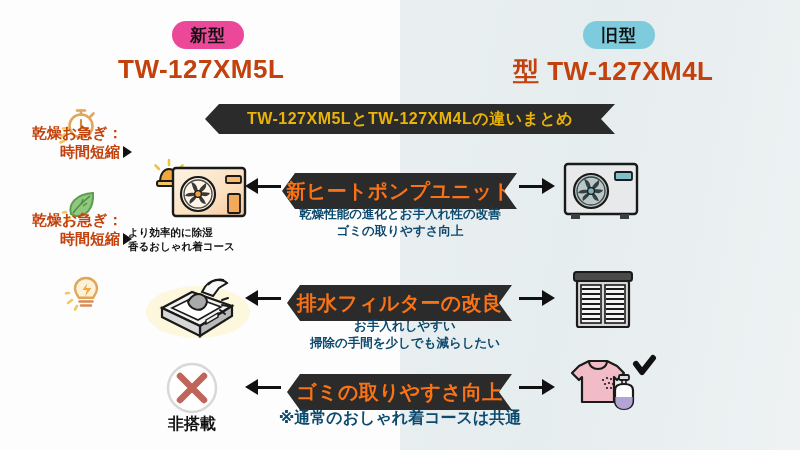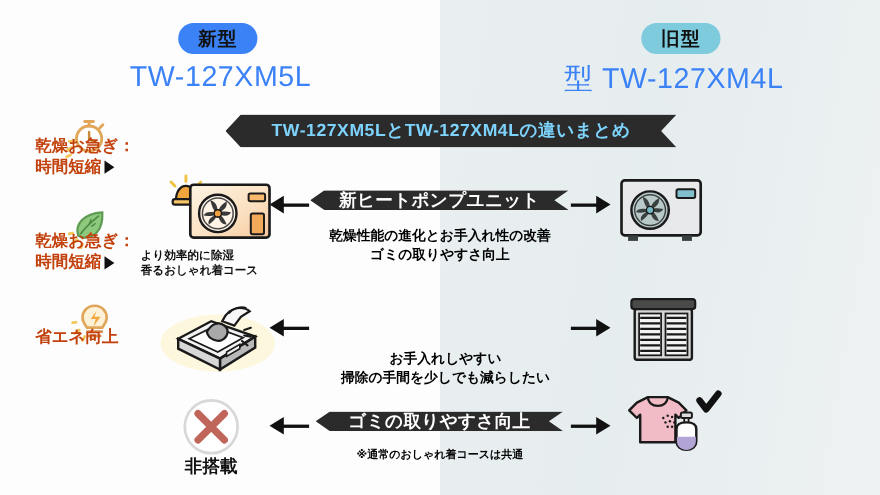--- a/index.html
+++ b/index.html
@@ -14,68 +14,68 @@
   .bg-left{position:absolute;left:0;top:0;width:400px;height:450px;background:#fdfdfd;}
   .bg-right{position:absolute;left:400px;top:0;width:400px;height:450px;
     background:linear-gradient(100deg,#e9eff1 0%,#e6edef 45%,#eef2f3 100%);}
 
   
   .badge{
     position:absolute;display:flex;align-items:center;justify-content:center;
     height:28px;padding:0 18px;border-radius:14px;
     font-size:17px;font-weight:700;color:#111;letter-spacing:1px;
   }
-  .badge.new{left:162px;top:21px;background:#3b82f6;}
+  .badge.new{left:172px;top:21px;background:#ec4899;}
   .badge.old{left:583px;top:21px;background:#7dcbdd;}
 
   .model{
-    position:absolute;font-size:26px;font-weight:400;color:#3b82f6;
+    position:absolute;font-size:26px;font-weight:700;color:#c2410c;
     letter-spacing:0.5px;white-space:nowrap;
   }
   .model.left{left:118px;top:54px;}
   .model.right{left:513px;top:54px;}
 
   
   .ribbon{
     position:absolute;left:205px;top:104px;width:410px;height:30px;
-    background:#2b2b2b;color:#7dd3fc;
+    background:#2b2b2b;color:#eab308;
     display:flex;align-items:center;justify-content:center;
     font-size:16px;font-weight:700;letter-spacing:0.5px;
     clip-path:polygon(14px 0,100% 0,calc(100% - 14px) 50%,100% 100%,14px 100%,0 50%);
   }
 
   
   .banner{
-    position:absolute;height:18px;background:#2b2b2b;color:#ffffff;
+    position:absolute;height:36px;background:#2b2b2b;color:#f97316;
     display:flex;align-items:center;justify-content:center;
-    font-size:16px;font-weight:700;letter-spacing:0.3px;white-space:nowrap;
+    font-size:20px;font-weight:700;letter-spacing:0.3px;white-space:nowrap;
     clip-path:polygon(13px 0,100% 0,calc(100% - 13px) 50%,100% 100%,13px 100%,0 50%);
   }
   .banner.b1{left:282px;top:173px;width:235px;}
   .banner.b2{left:287px;top:285px;width:225px;}
   .banner.b3{left:287px;top:374px;width:225px;}
 
   .sub{
     position:absolute;text-align:center;font-size:12.5px;font-weight:700;
-    color:#000000;line-height:1.35;white-space:nowrap;
+    color:#0c4a6e;line-height:1.35;white-space:nowrap;
   }
   .sub.s1{left:0;top:206px;width:800px;}
   .sub.s2{left:5px;top:318px;width:800px;}
   .sub.s3{left:0;top:407px;width:800px;}
-  .sub.small{font-size:10px;}
+  .sub.small{font-size:16px;}
 
   
   .arrow{position:absolute;width:0;height:0;}
   .arrow-bar{position:absolute;height:3px;background:#111;}
   .arr-left{border-top:8px solid transparent;border-bottom:8px solid transparent;border-right:13px solid #111;}
   .arr-right{border-top:8px solid transparent;border-bottom:8px solid transparent;border-left:13px solid #111;}
 
   
   .feat{position:absolute;font-size:15px;font-weight:700;color:#c2410c;line-height:1.25;white-space:nowrap;}
-  .feat .l2{display:flex;align-items:center;gap:3px;}
+  .feat .l2{display:flex;align-items:center;gap:3px;margin-left:28px;}
   .tri{width:0;height:0;border-top:6px solid transparent;border-bottom:6px solid transparent;border-left:9px solid #111;}
 
   .sparkicon{position:absolute;}
 
   
   .minicap{
     position:absolute;font-size:10.5px;font-weight:700;color:#111;
     line-height:1.3;white-space:nowrap;text-align:left;
   }
 
@@ -152,21 +152,20 @@
       <path d="M13.5 29.5h13M15 33.5h10" stroke="#d98b52" stroke-width="2.6" stroke-linecap="round"></path>
       <path d="M21.5 11l-5 7h4.5l-2 6.5 6.5-8.5H20z" fill="#f0a83f"></path>
       <g stroke="#f2c85c" stroke-width="2.6" stroke-linecap="round">
         <path d="M6 28l-4 3"></path>
           <path d="M3 21l-3 0.3"></path>
           <path d="M11 34l-2 3.5"></path>
       </g>
     </svg>
   </div>
   <div class="feat" style="left:32px;top:298px;">
-    <div>省エネ向上</div>
   </div>
 
   <div class="sparkicon" style="left:140px;top:148px;">
     <svg width="110" height="78" viewBox="0 0 110 78">
 
       <g>
         <path d="M20 34c0-8 4-13 9-13s9 5 9 13z" fill="#f3a63c" stroke="#1a1a1a" stroke-width="2"></path>
         <rect x="17" y="33" width="24" height="5" rx="2" fill="#f7c367" stroke="#1a1a1a" stroke-width="2"></rect>
         <path d="M29 17v-5M19 21l-3.5-3.5M39 21l3.5-3.5" stroke="#f2c340" stroke-width="2.6" stroke-linecap="round"></path>
       </g>
@@ -242,20 +241,21 @@
       <path d="M60 14c3-7 9-12 16-12 6 0 9 3 9 3l-8 5-6 8z" fill="#f7f7f7" stroke="#1a1a1a" stroke-width="2"></path>
       <path d="M66 7c4-5 11-7 16-5" stroke="#1a1a1a" stroke-width="1.6" fill="none"></path>
       <g stroke="#1a1a1a" stroke-width="2" stroke-linecap="round">
         <path d="M80 22l6-2"></path>
           <path d="M80 27l6 1"></path>
           <path d="M78 32l5 4"></path>
       </g>
     </svg>
   </div>
 
+  <div class="banner b2">排水フィルターの改良</div>
   <div class="sub s2">
     <div>お手入れしやすい</div>
     <div>掃除の手間を少しでも減らしたい</div>
   </div>
 
   <div class="arrow-bar" style="left:257px;top:297px;width:24px;"></div>
   <div class="arrow arr-left" style="left:245px;top:290px;"></div>
   <div class="arrow-bar" style="left:519px;top:297px;width:24px;"></div>
   <div class="arrow arr-right" style="left:542px;top:290px;"></div>
 

